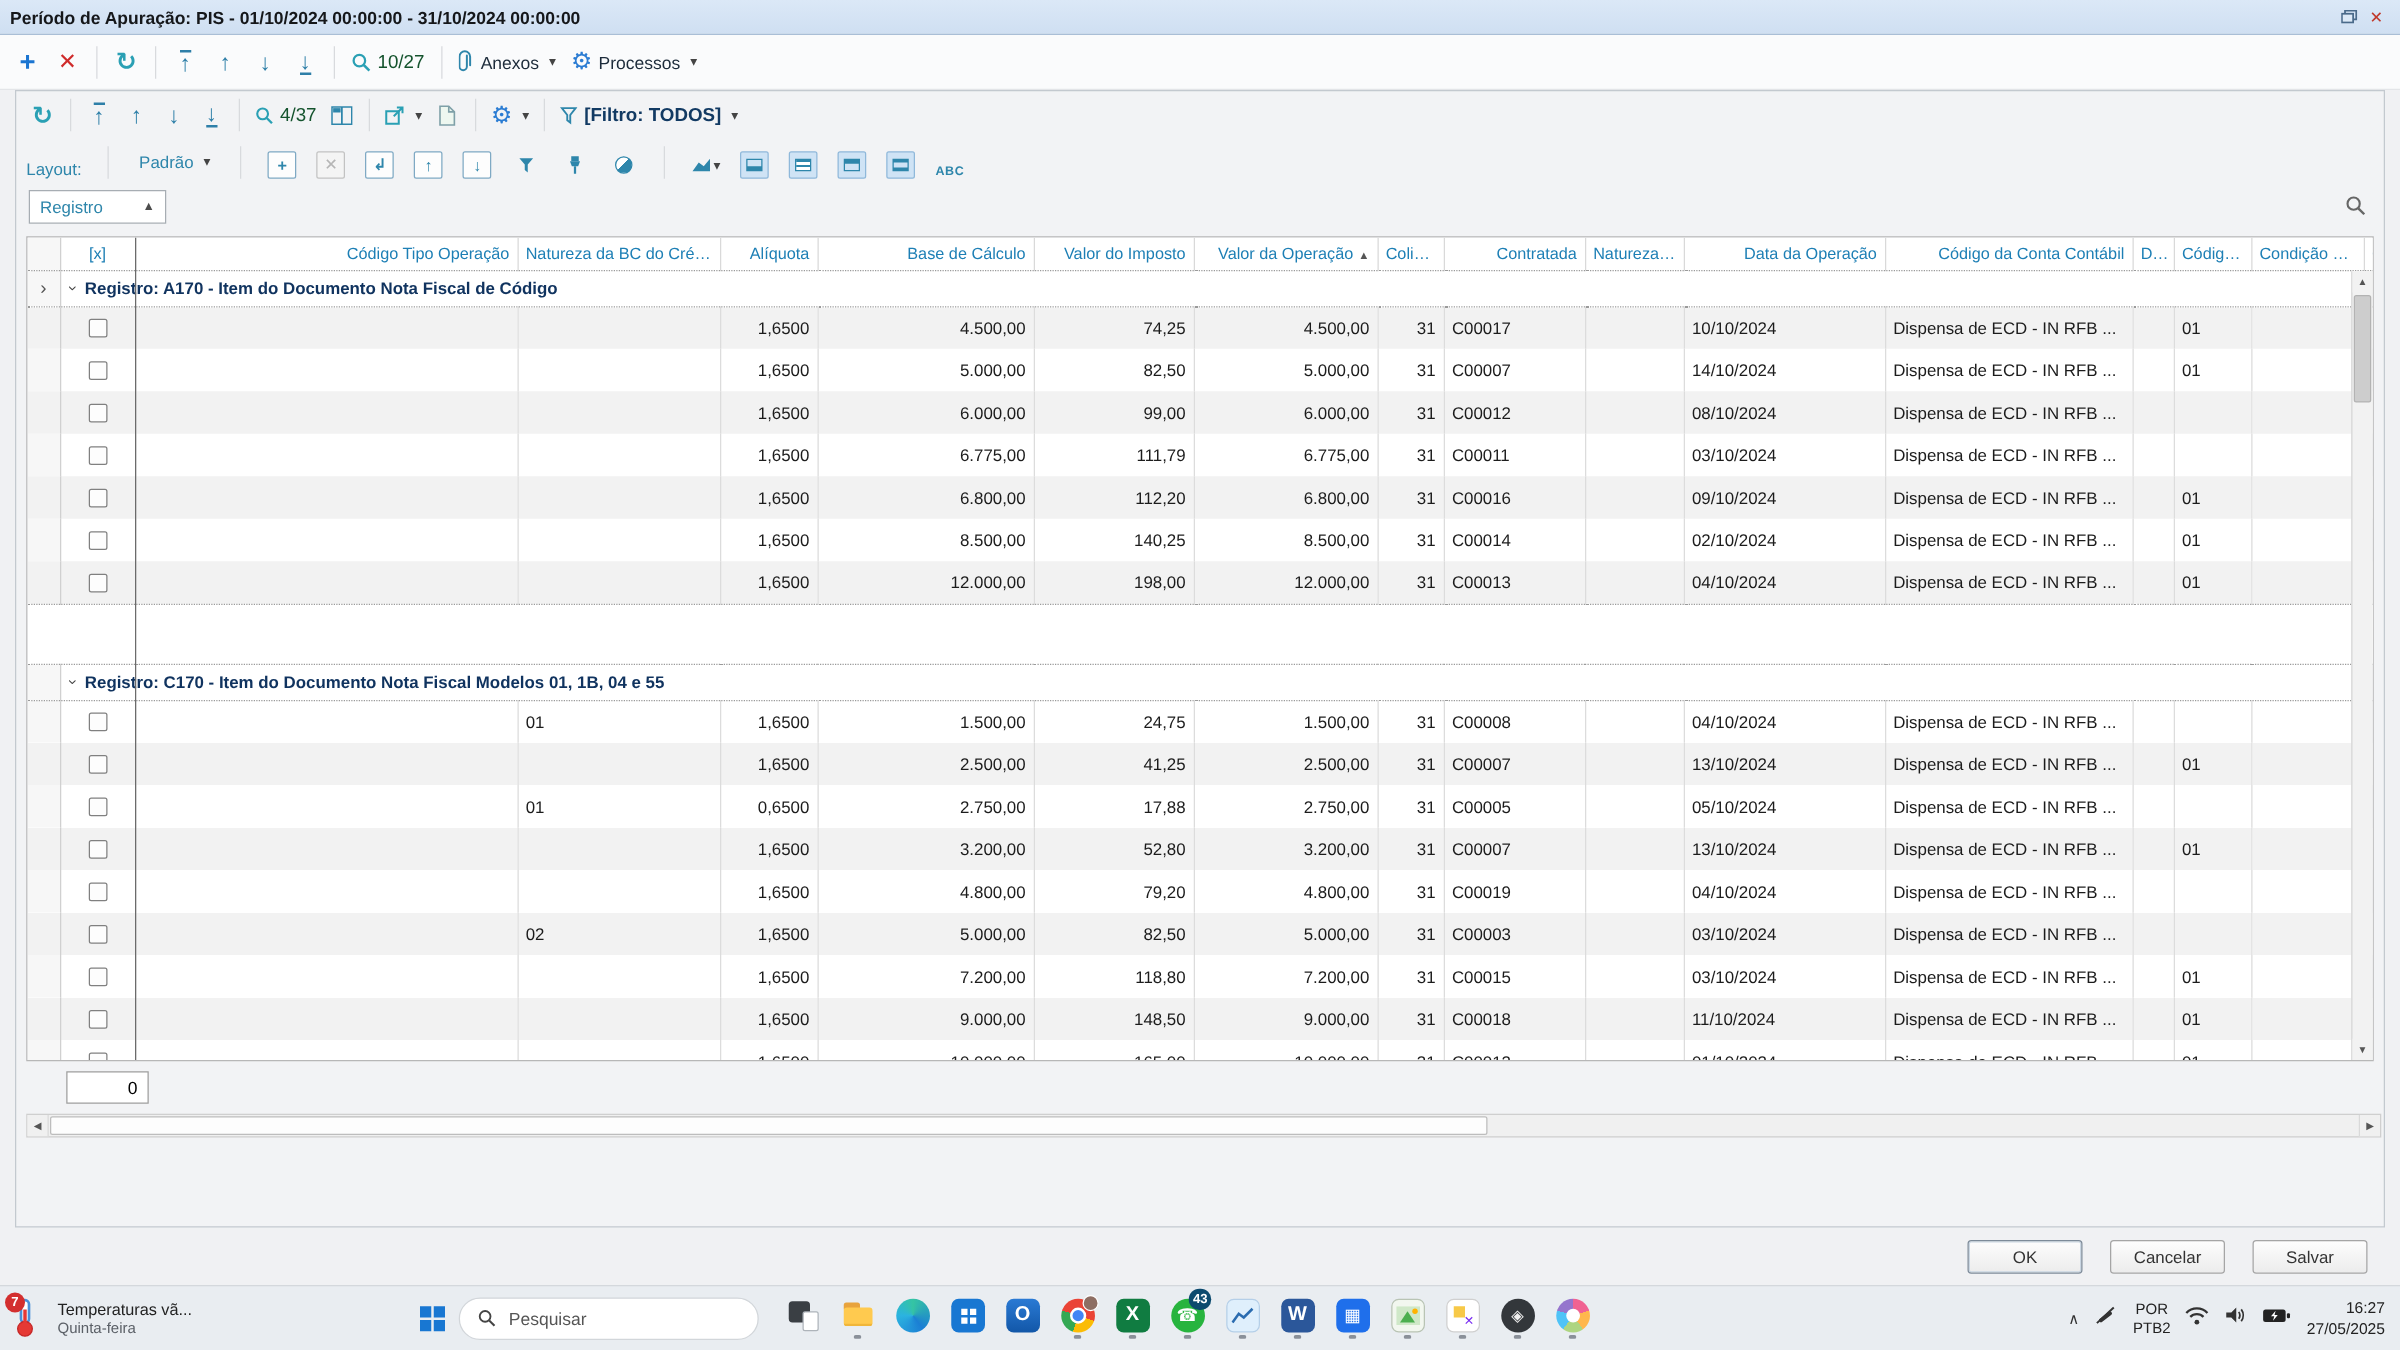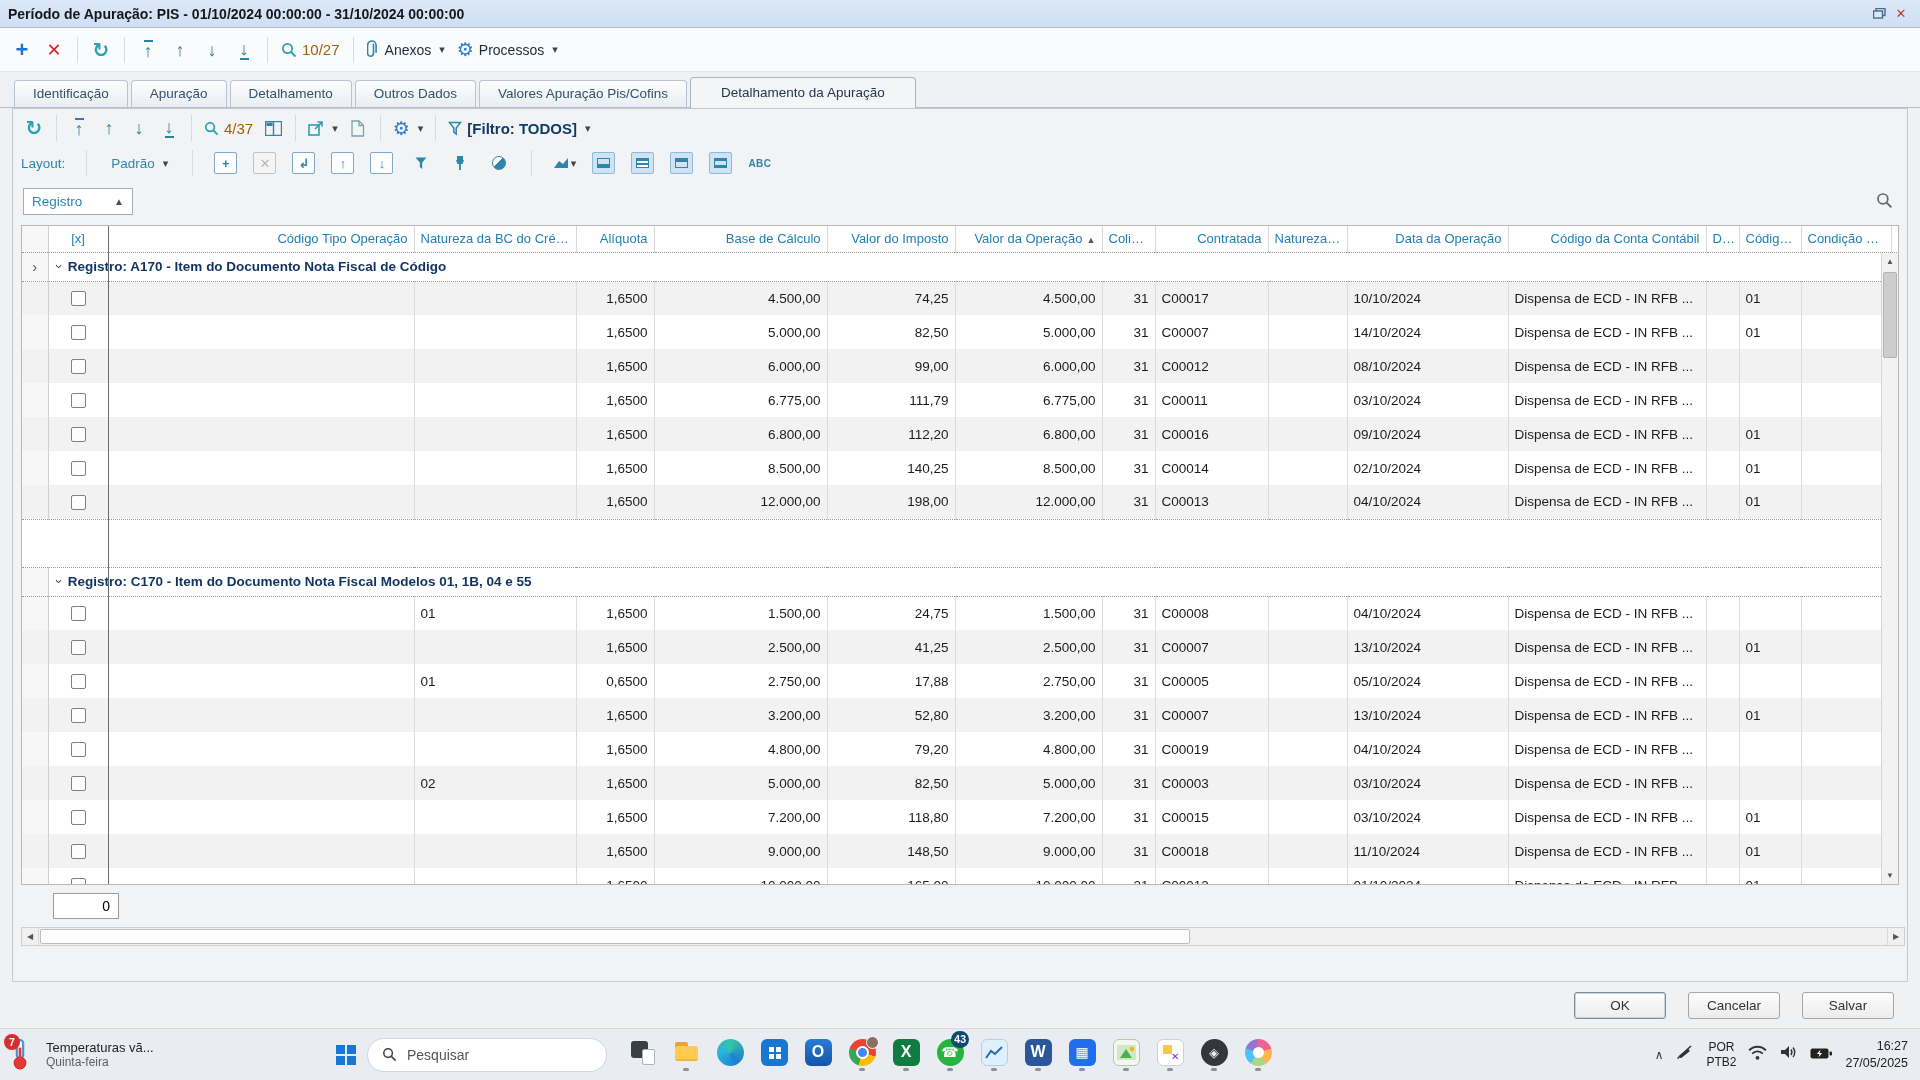--- a/index.html
+++ b/index.html
@@ -17,37 +17,37 @@
   
   .toolbar-main{height:44px;background:#fafbfc;border-bottom:1px solid #e3e5e8;display:flex;align-items:center;padding:0 8px;gap:4px;}
   .tbtn-m{min-width:28px;height:30px;display:flex;align-items:center;justify-content:center;gap:5px;border-radius:3px;padding:0 4px;font-size:14px;color:#1c2b3a;}
   .sep{width:1px;height:26px;background:#d8dadd;margin:0 5px;}
   .ic-plus{color:#1b75d1;font-size:22px;font-weight:bold;line-height:1;}
   .ic-x{color:#cf2b2b;font-size:18px;font-weight:bold;}
   .ic-refresh{color:#2aa0b4;font-size:20px;font-weight:bold;}
   .ic-arrow{color:#2e7fa8;font-size:18px;font-weight:bold;line-height:1;}
   .bar-top{display:inline-block;border-top:2px solid #2e7fa8;padding-top:0px;}
   .bar-bot{display:inline-block;border-bottom:2px solid #2e7fa8;}
-  .counter{font-size:15px;color:#a16207;}
+  .counter{font-size:15px;color:#14532d;}
   .caret{color:#444;font-size:11px;margin-left:3px;}
   .gear{color:#2b7cd3;font-size:19px;line-height:1;}
 
   
   .tabstrip{height:36px;display:flex;align-items:flex-end;padding:0 0 0 14px;background:#eef0f3;border-bottom:1px solid #b5bfc9;}
   .tab{border:1px solid #b9c4d0;border-bottom:none;border-radius:4px 4px 0 0;background:linear-gradient(#fdfdfd,#e9edf2);
     padding:5px 18px 6px;margin-right:3px;font-size:13.5px;color:#33516e;white-space:nowrap;}
   .tab.active{background:#f4f5f7;padding:7px 30px 8px;margin-bottom:-1px;border-color:#a8b4c0;color:#22384e;}
 
   
   .panel{margin:0 12px;flex:1;border:1px solid #c3c9cf;background:#f2f3f5;position:relative;display:flex;flex-direction:column;}
   .grid-toolbar{height:38px;display:flex;align-items:center;padding:0 8px;gap:4px;}
   .gbtn{min-width:26px;height:28px;display:flex;align-items:center;justify-content:center;gap:5px;font-size:14px;color:#1c2b3a;border-radius:3px;padding:0 3px;}
   .filter-label{font-size:15px;font-weight:bold;color:#123a63;}
 
-  .layout-bar{height:32px;display:flex;align-items:center;padding:0 8px;gap:16px;}
+  .layout-bar{height:32px;display:flex;align-items:flex-end;padding:0 8px;gap:16px;}
   .lay-label,.lay-preset{color:#2e86ab;font-size:13.5px;}
   .lbtn{width:23px;height:22px;border:1px solid #7fa9c4;background:#fdfdfd;border-radius:2px;display:flex;align-items:center;justify-content:center;color:#2e86ab;font-size:13px;font-weight:bold;}
   .lbtn.dis{border-color:#c2c2c2;color:#b5b5b5;background:#f4f4f4;}
   .lbtn.flat{border:none;background:transparent;}
   .lbtn.sel{background:#cfe3f5;border-color:#8fb8da;}
   .bb-bottom{width:13px;height:10px;border:1.5px solid #2e86ab;border-bottom:4px solid #2e86ab;}
   .bb-rows{width:13px;height:10px;border:1.5px solid #2e86ab;background:repeating-linear-gradient(#2e86ab 0 2px,#fff 2px 4px);}
   .bb-top{width:13px;height:10px;border:1.5px solid #2e86ab;border-top:4px solid #2e86ab;}
   .bb-two{width:13px;height:10px;border:1.5px solid #2e86ab;border-top:3px solid #2e86ab;border-bottom:3px solid #2e86ab;}
   .abc{color:#2e86ab;font-size:10px;font-weight:bold;letter-spacing:.5px;}
@@ -208,28 +208,20 @@
       <span>Anexos</span>
       <span class="caret">▾</span>
     </span>
     <span class="tbtn-m">
       <span class="gear">⚙</span>
       <span>Processos</span>
       <span class="caret">▾</span>
     </span>
   </div>
 
-  <div class="tabstrip">
-      <div class="tab">Identificação</div>
-      <div class="tab">Apuração</div>
-      <div class="tab">Detalhamento</div>
-      <div class="tab">Outros Dados</div>
-      <div class="tab">Valores Apuração Pis/Cofins</div>
-      <div class="tab active">Detalhamento da Apuração</div>
-    </div>
 
   <div class="panel">
 
     <div class="grid-toolbar">
       <span class="gbtn">
           <span class="ic-refresh">↻</span>
         </span>
       <span class="sep"></span>
       <span class="gbtn">
           <span class="ic-arrow bar-top">↑</span>

